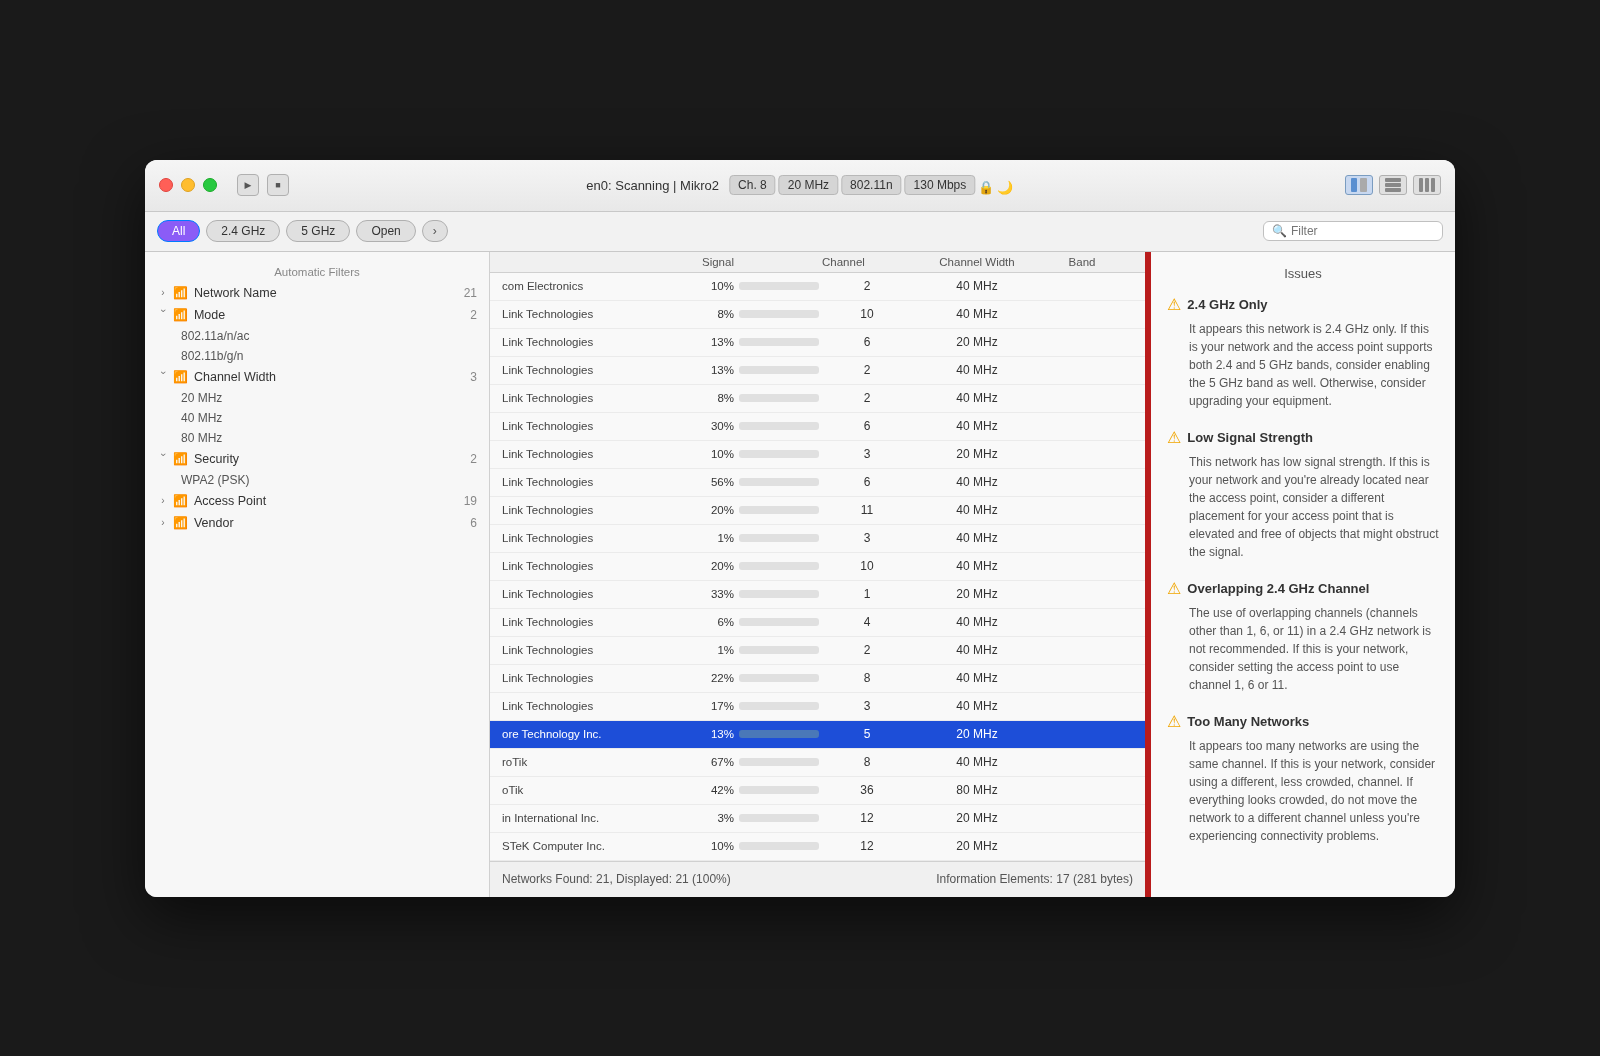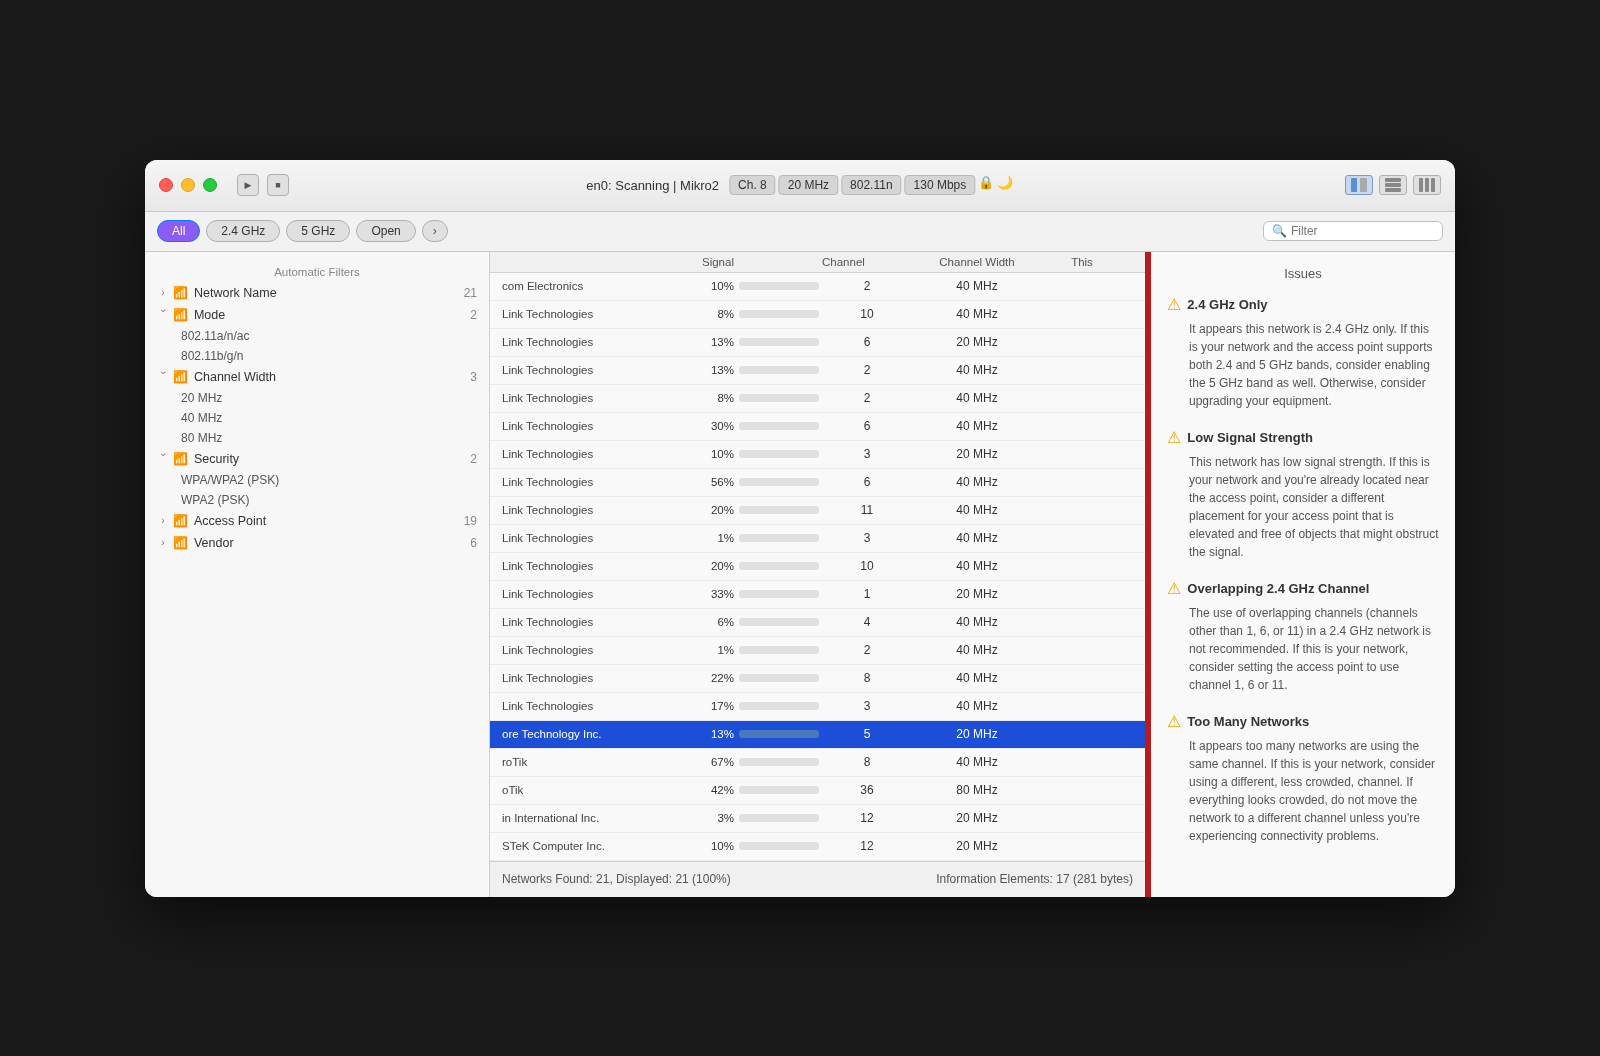--- a/index.html
+++ b/index.html
@@ -45,21 +45,21 @@
       transform: translateX(-50%);
       display: flex;
       align-items: center;
       gap: 10px;
       font-size: 13px;
       color: #333;
     }
     .titlebar-status-items {
       display: flex;
       gap: 3px;
-      align-items: flex-start;
+      align-items: flex-end;
     }
     .status-pill {
       background: #d5d5d5;
       border: 1px solid #b8b8b8;
       border-radius: 4px;
       padding: 2px 8px;
       font-size: 12px;
       color: #333;
     }
     .titlebar-right {
@@ -434,21 +434,20 @@
       <div class="sidebar-child-item">20 MHz</div>
       <div class="sidebar-child-item">40 MHz</div>
       <div class="sidebar-child-item">80 MHz</div>
 
       <div class="sidebar-section-header">
         <span class="chevron" style="transform:rotate(90deg);display:inline-block;">›</span>
         <span class="wifi-icon">📶</span>
         <span>Security</span>
         <span class="section-count">2</span>
       </div>
-      <div class="sidebar-child-item">WPA/WPA2 (PSK)</div>
       <div class="sidebar-child-item">WPA2 (PSK)</div>
 
       <div class="sidebar-section-header">
         <span class="chevron">›</span>
         <span class="wifi-icon">📶</span>
         <span>Access Point</span>
         <span class="section-count">19</span>
       </div>
 
       <div class="sidebar-section-header">
@@ -458,21 +457,21 @@
         <span class="section-count">6</span>
       </div>
     </div>
 
     <div class="network-area">
       <div class="table-header">
         <span></span>
         <span>Signal</span>
         <span style="">Channel</span>
         <span style="text-align:center;">Channel Width</span>
-        <span style="text-align:center;">This</span>
+        <span style="text-align:center;">Band</span>
       </div>
       <div class="table-body" id="table-body">
       <div class="table-row">
     <span class="vendor-cell">com Electronics</span>
     <span class="signal-cell">
       <span class="signal-pct">10%</span>
       <span class="signal-bar-bg">
         <span class="signal-bar-fill " style="width:13%"></span>
       </span>
     </span>

